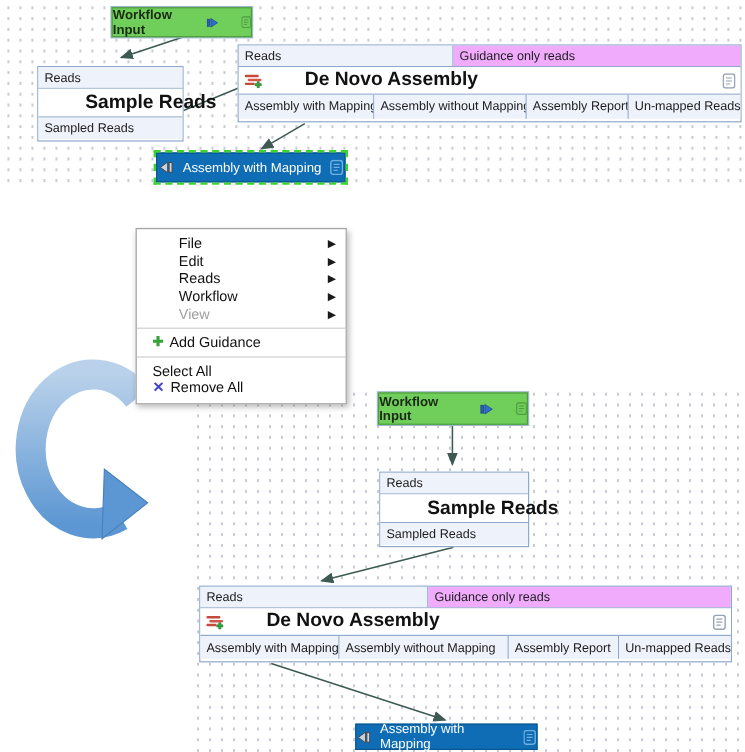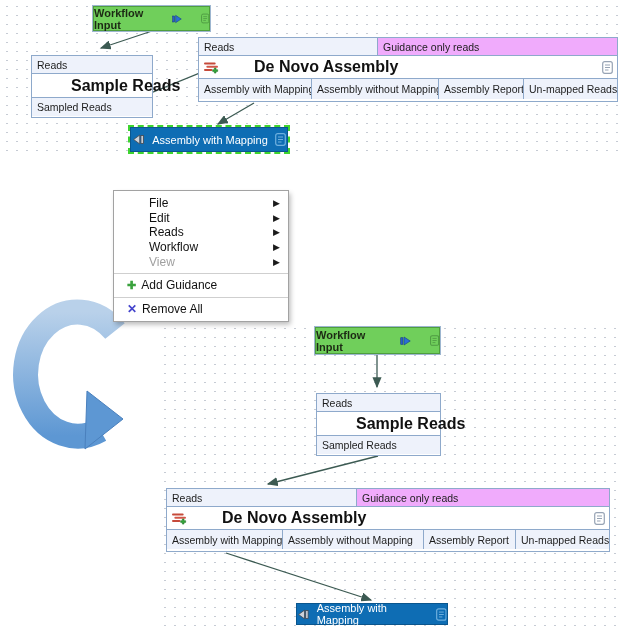--- a/index.html
+++ b/index.html
@@ -225,20 +225,23 @@
     <div class="mi disabled">
       <span>View</span>
       <span class="sub">▶</span>
     </div>
     <div class="sep"></div>
     <div class="mi withicon">
       <span class="plus-ic">✚</span>
       <span>Add Guidance</span>
     </div>
     <div class="sep"></div>
+    <div class="mi noicon">
+      <span>Select All</span>
+    </div>
     <div class="mi withicon">
       <span class="x-ic">✕</span>
       <span>Remove All</span>
     </div>
   </div>
 
   <div class="node green" style="left:315px; top:327px; width:125px; height:27px;">
     <span>Workflow Input</span>
     <svg class="ic" width="14" height="14">
         <use href="#sym-input"></use>

